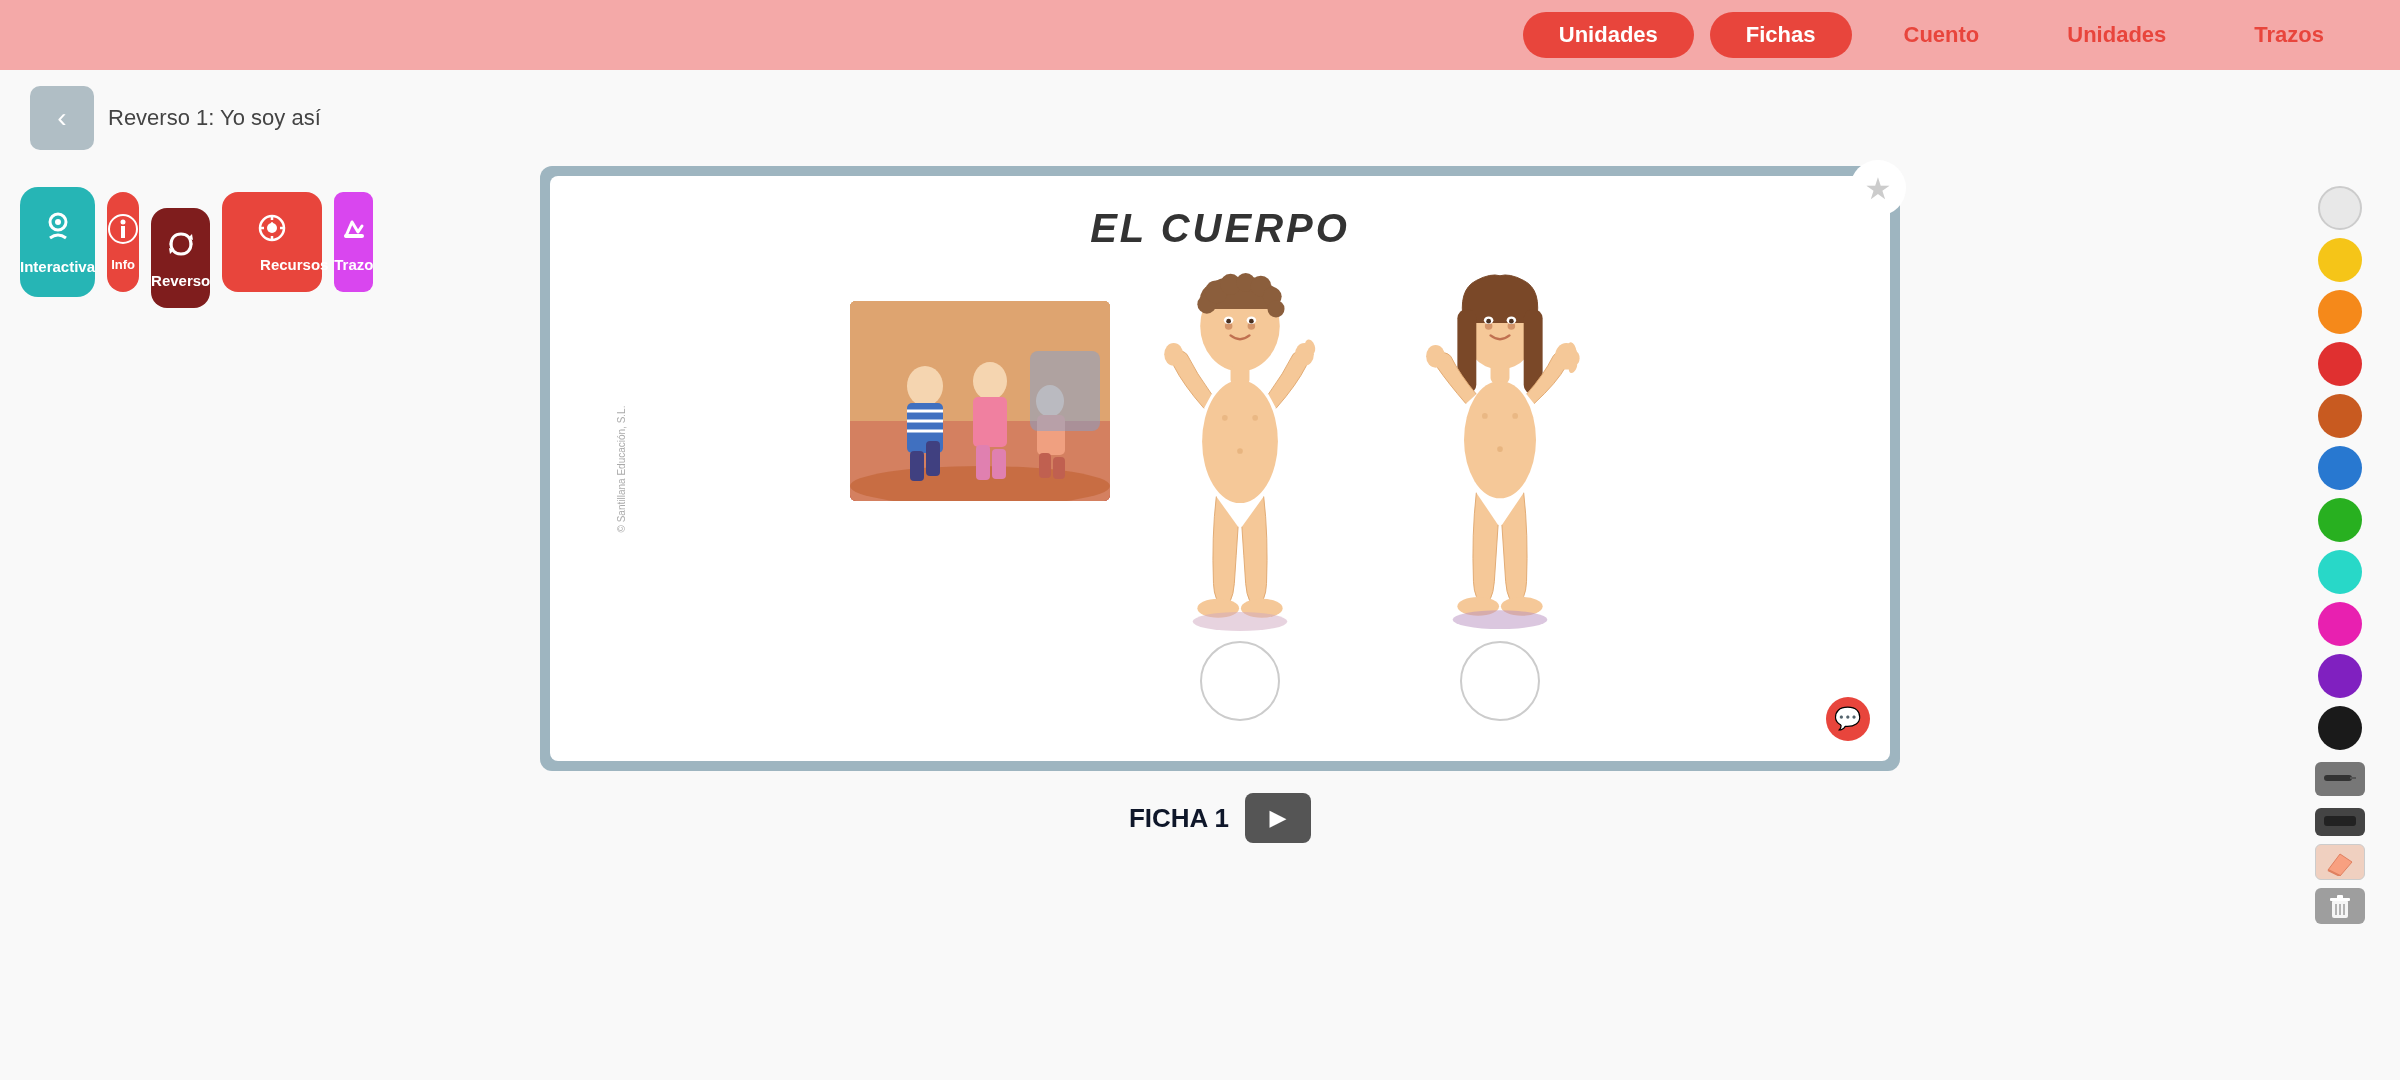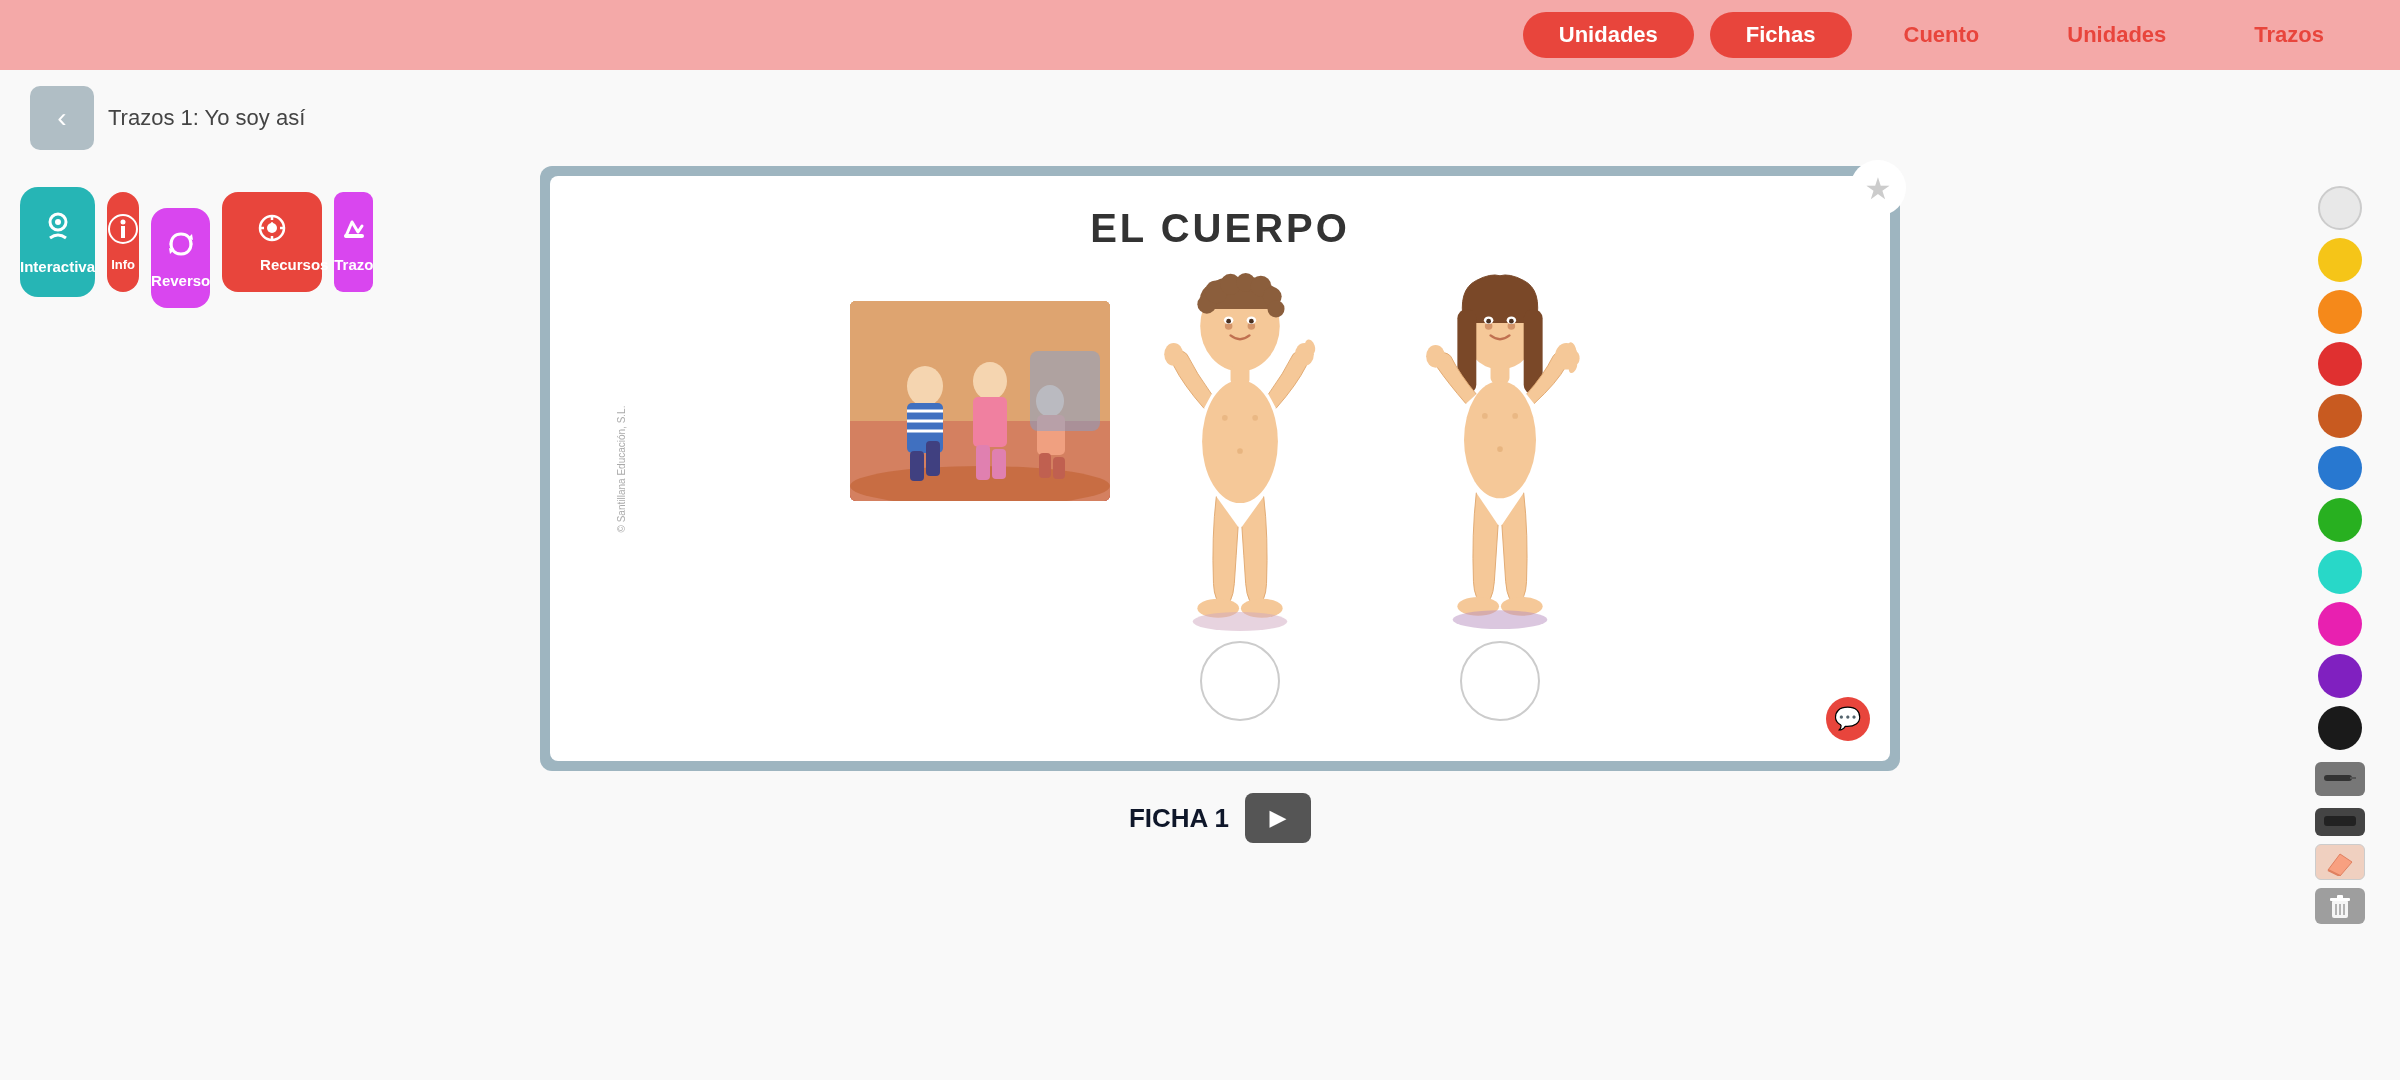--- a/index.html
+++ b/index.html
@@ -101,21 +101,21 @@
       font-size: 18px;
       font-weight: bold;
     }
     .sidebar-btn.teal {
       background: #26b5b5;
       width: 110px;
       height: 110px;
       border-radius: 18px;
     }
     .sidebar-btn.light-red {
-      background: #d946ef;
+      background: #7f1d1d;
       margin-top: 32px;
     }
     .sidebar-icon {
       font-size: 32px;
     }
 
     
     .center-content {
       flex: 1;
       display: flex;
@@ -156,20 +156,21 @@
       position: relative;
       min-height: 560px;
     }
     .worksheet-title {
       text-align: center;
       font-size: 40px;
       font-weight: bold;
       color: #333;
       margin-bottom: 20px;
       letter-spacing: 3px;
+      font-style: italic;
     }
 
     
     .worksheet-body {
       display: flex;
       flex-direction: row;
       align-items: flex-start;
       gap: 40px;
       justify-content: center;
     }
@@ -352,21 +353,21 @@
   <button class="nav-btn">Fichas</button>
   <button class="nav-btn ghost">Cuento</button>
   <button class="nav-btn ghost">Unidades</button>
   <button class="nav-btn ghost">Trazos</button>
 </div>
 
 <div class="breadcrumb-bar">
   <button class="back-btn">
     <span>‹</span>
   </button>
-  <span class="breadcrumb-text">Trazos 1: Yo soy así</span>
+  <span class="breadcrumb-text">Reverso 1: Yo soy así</span>
 </div>
 
 <div class="main-layout">
 
   <div class="left-sidebar">
     <button class="sidebar-btn teal">
       <span class="sidebar-icon">
         
         <svg width="36" height="36" viewBox="0 0 36 36" fill="none">
           <circle cx="18" cy="12" r="8" stroke="white" stroke-width="3" fill="none"></circle>

